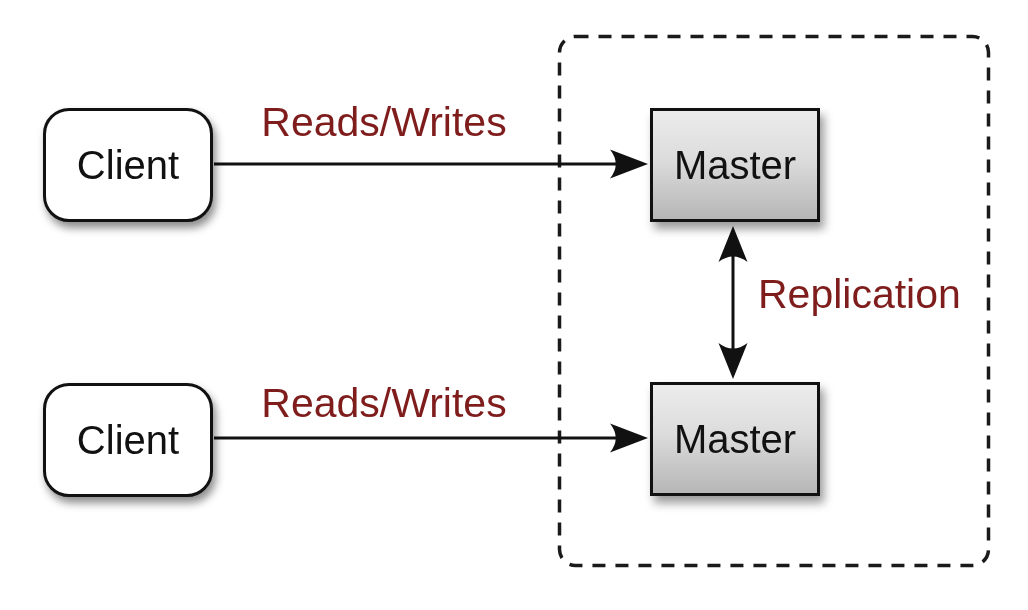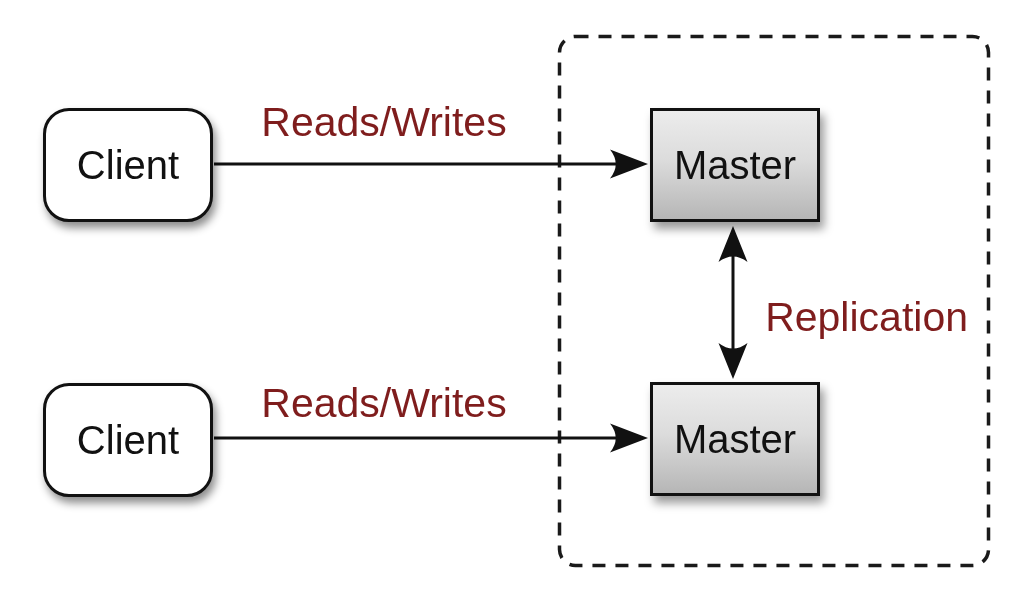--- a/index.html
+++ b/index.html
@@ -54,21 +54,21 @@
   .edge-label {
     position: absolute;
     font-size: 41px;
     line-height: 44px;
     white-space: nowrap;
     z-index: 3;
     color: #7f1d1d;
   }
   .label-rw-top    { left: 238px; width: 292px; top: 100px; text-align: center; }
   .label-rw-bottom { left: 238px; width: 292px; top: 381px; text-align: center; }
-  .label-replication { left: 758px; width: 210px; top: 295px; text-align: right; }
+  .label-replication { left: 758px; width: 210px; top: 272px; text-align: left; }
 </style>
 </head>
 <body>
 
 <div class="canvas">
 
   <svg class="edges-layer" width="1028" height="610" viewBox="0 0 1028 610" xmlns="http://www.w3.org/2000/svg" aria-hidden="true">
 
     <rect x="559.5" y="36.5" width="429" height="529" rx="16" ry="16" fill="none" stroke="#1a1a1a" stroke-width="3.5" stroke-dasharray="13 10" stroke-linecap="butt"></rect>
 

